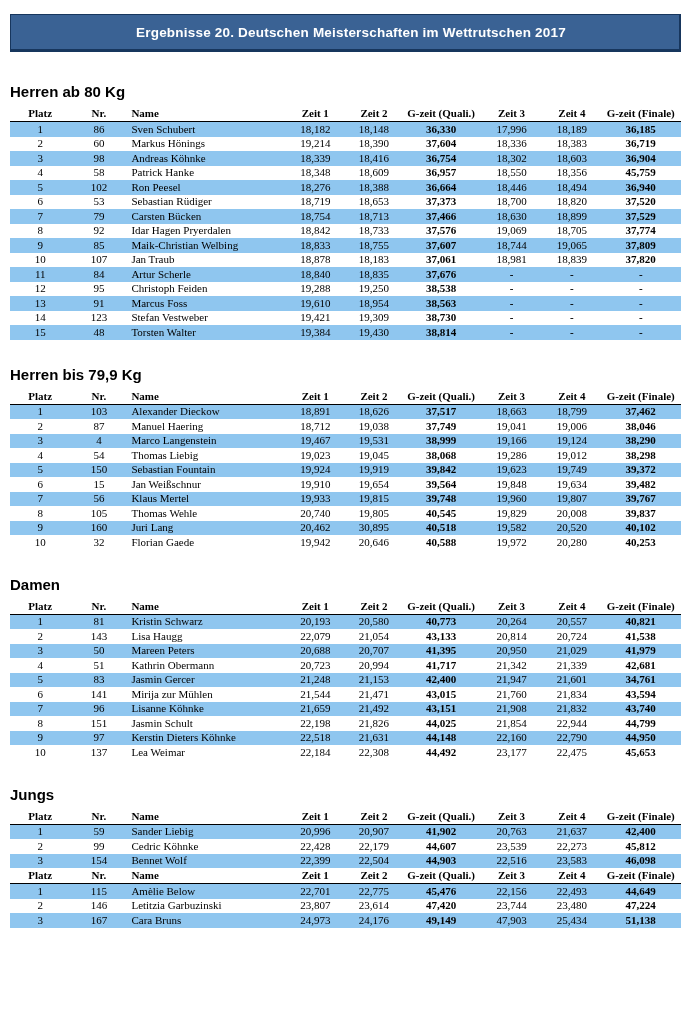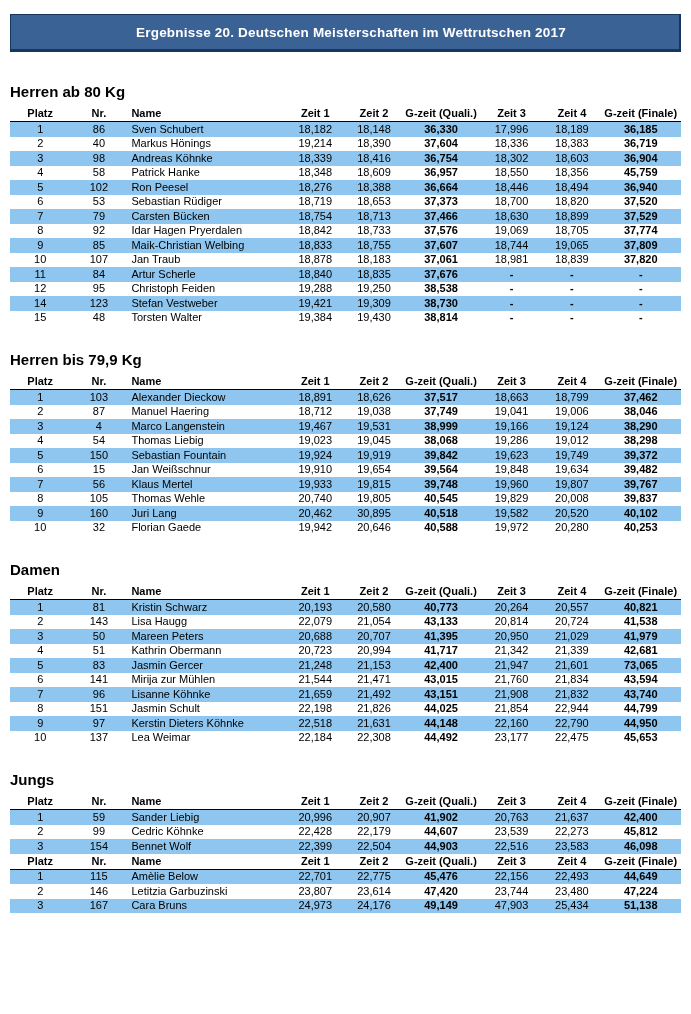--- a/index.html
+++ b/index.html
@@ -43,20 +43,21 @@
     font-weight: bold;
     margin: 27px 0 7px 0;
     line-height: 1;
   }
   section:first-child h2 { margin-top: 32px; }
   table {
     width: 100%;
     border-collapse: collapse;
     table-layout: fixed;
     font-size: 11px;
+    font-family: Liberation Serif, serif;
   }
   thead th {
     font-weight: bold;
     border-bottom: 1.5px solid #000;
     padding: 1px 2px 2px 2px;
     text-align: center;
     white-space: nowrap;
   }
   tbody td {
     padding: 1.5px 2px;
@@ -120,21 +121,21 @@
             <td class="col-name">Sven Schubert</td>
             <td class="col-z1">18,182</td>
             <td class="col-z2">18,148</td>
             <td class="col-gq">36,330</td>
             <td class="col-z3">17,996</td>
             <td class="col-z4">18,189</td>
             <td class="col-gf">36,185</td>
           </tr>
           <tr>
             <td class="col-platz">2</td>
-            <td class="col-nr">40</td>
+            <td class="col-nr">60</td>
             <td class="col-name">Markus Hönings</td>
             <td class="col-z1">19,214</td>
             <td class="col-z2">18,390</td>
             <td class="col-gq">37,604</td>
             <td class="col-z3">18,336</td>
             <td class="col-z4">18,383</td>
             <td class="col-gf">36,719</td>
           </tr>
           <tr>
             <td class="col-platz">3</td>
@@ -235,20 +236,31 @@
             <td class="col-z4 dash">-</td>
             <td class="col-gf dash">-</td>
           </tr>
           <tr>
             <td class="col-platz">12</td>
             <td class="col-nr">95</td>
             <td class="col-name">Christoph Feiden</td>
             <td class="col-z1">19,288</td>
             <td class="col-z2">19,250</td>
             <td class="col-gq">38,538</td>
+            <td class="col-z3 dash">-</td>
+            <td class="col-z4 dash">-</td>
+            <td class="col-gf dash">-</td>
+          </tr>
+          <tr>
+            <td class="col-platz">13</td>
+            <td class="col-nr">91</td>
+            <td class="col-name">Marcus Foss</td>
+            <td class="col-z1">19,610</td>
+            <td class="col-z2">18,954</td>
+            <td class="col-gq">38,563</td>
             <td class="col-z3 dash">-</td>
             <td class="col-z4 dash">-</td>
             <td class="col-gf dash">-</td>
           </tr>
           <tr>
             <td class="col-platz">14</td>
             <td class="col-nr">123</td>
             <td class="col-name">Stefan Vestweber</td>
             <td class="col-z1">19,421</td>
             <td class="col-z2">19,309</td>
@@ -486,21 +498,21 @@
           </tr>
           <tr>
             <td class="col-platz">5</td>
             <td class="col-nr">83</td>
             <td class="col-name">Jasmin Gercer</td>
             <td class="col-z1">21,248</td>
             <td class="col-z2">21,153</td>
             <td class="col-gq">42,400</td>
             <td class="col-z3">21,947</td>
             <td class="col-z4">21,601</td>
-            <td class="col-gf">73,065</td>
+            <td class="col-gf">34,761</td>
           </tr>
           <tr>
             <td class="col-platz">6</td>
             <td class="col-nr">141</td>
             <td class="col-name">Mirija zur Mühlen</td>
             <td class="col-z1">21,544</td>
             <td class="col-z2">21,471</td>
             <td class="col-gq">43,015</td>
             <td class="col-z3">21,760</td>
             <td class="col-z4">21,834</td>

